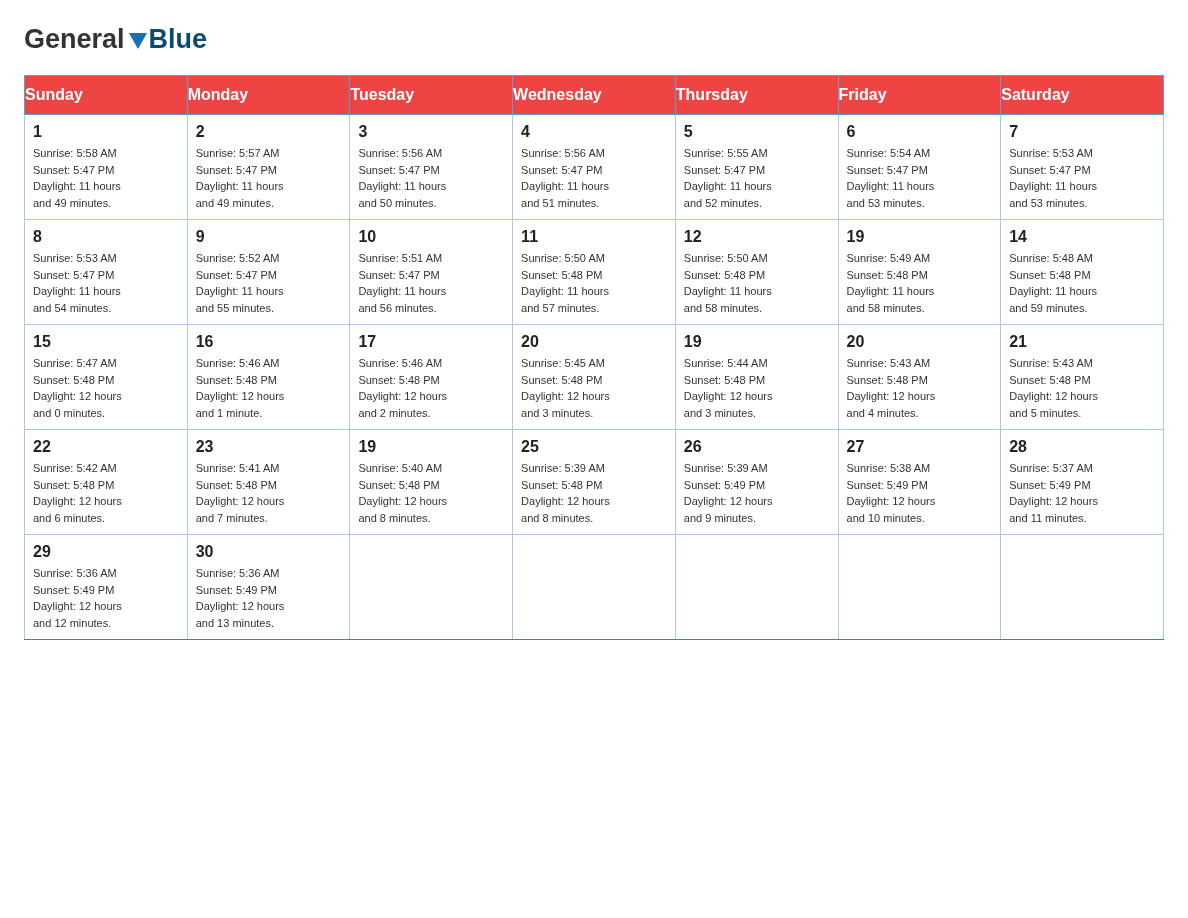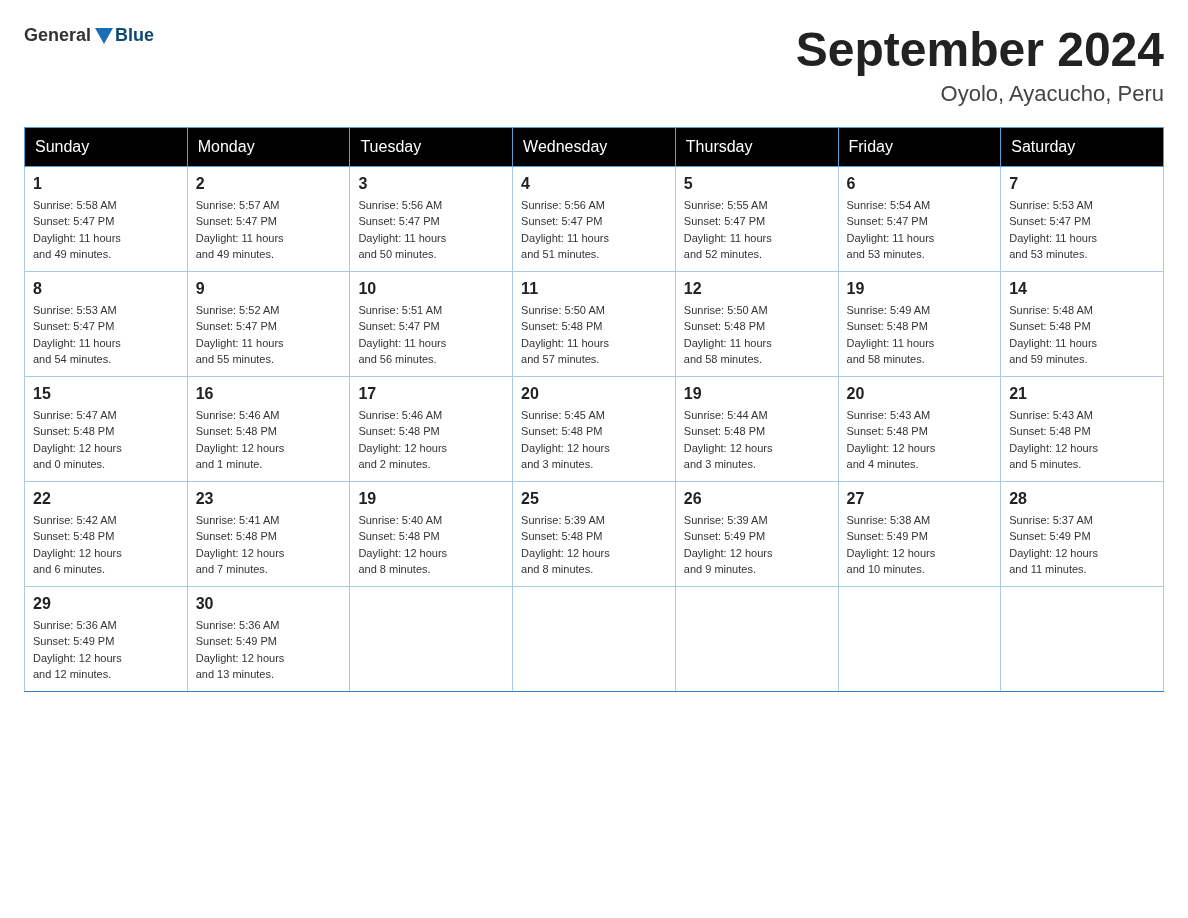--- a/index.html
+++ b/index.html
@@ -16,21 +16,21 @@
       align-items: flex-start;
       margin-bottom: 20px;
     }
     .logo-area {
       display: flex;
       flex-direction: column;
     }
     .logo-text {
       display: flex;
       align-items: center;
-      font-size: 18px;
+      font-size: 27px;
       font-weight: bold;
       color: #333;
     }
     .logo-general { color: #333; }
     .logo-blue { color: #0c4a6e; }
     .title-area {
       text-align: right;
     }
     .title-area h1 {
       font-size: 48px;
@@ -43,26 +43,26 @@
       font-weight: normal;
       color: #444;
       margin-top: 4px;
     }
     .calendar {
       width: 100%;
       border-collapse: collapse;
       border: 1px solid #3a7fc1;
     }
     .calendar thead tr th {
-      background-color: #000000;
+      background-color: #ef4444;
       color: #fff;
-      padding: 10px 10px;
+      padding: 10px 0;
       text-align: left;
       font-size: 16px;
-      font-weight: normal;
+      font-weight: bold;
       border: 1px solid #5a9fd4;
     }
     .calendar tbody tr td {
       vertical-align: top;
       padding: 8px;
       border: 1px solid #aac8e8;
       width: 14.28%;
       min-height: 100px;
     }
     .calendar tbody tr:last-child td {
@@ -97,24 +97,20 @@
     <div class="logo-text">
       <span class="logo-general">General</span>
       <span class="logo-wrapper">
         <svg width="22" height="22" viewBox="0 0 22 22">
           <polygon points="2,4 20,4 11,20" fill="#1a6eb5"></polygon>
         </svg>
       </span>
       <span class="logo-blue">Blue</span>
     </div>
   </div>
-  <div class="title-area">
-    <h1>September 2024</h1>
-    <h2>Oyolo, Ayacucho, Peru</h2>
-  </div>
 </div>
 
 <table class="calendar">
   <thead>
     <tr>
     <th>Sunday</th>
         <th>Monday</th>
         <th>Tuesday</th>
         <th>Wednesday</th>
         <th>Thursday</th>

